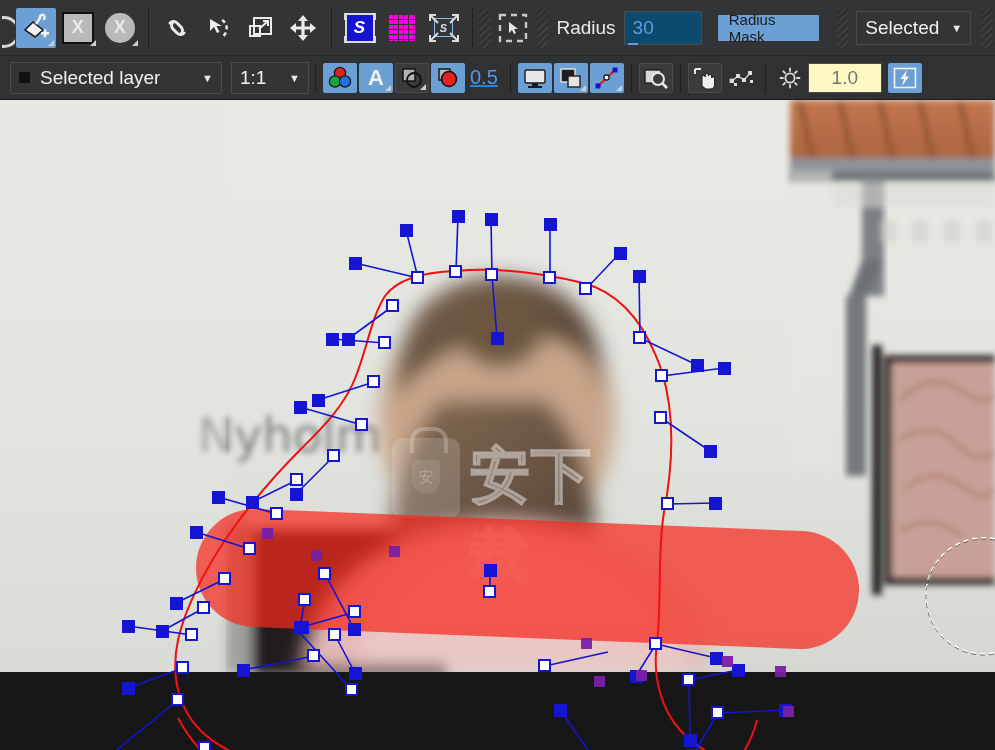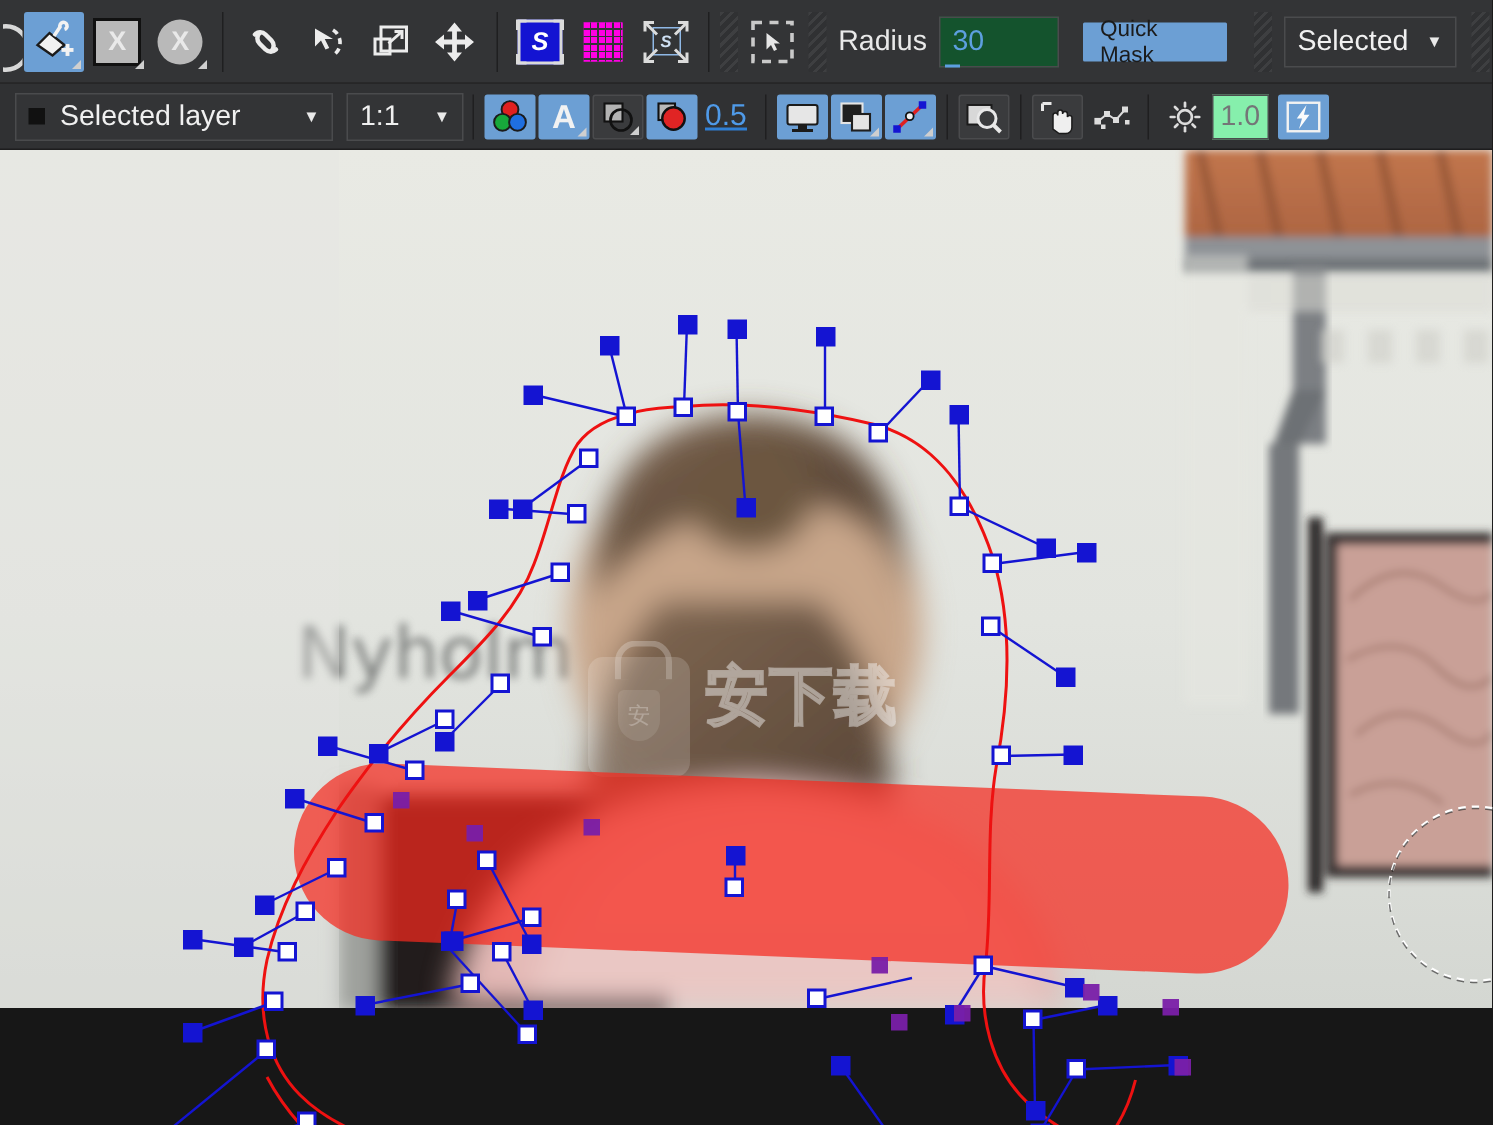--- a/index.html
+++ b/index.html
@@ -38,24 +38,24 @@
   .magenta{width:26px;height:26px;background:#ff00e4;
            background-image:
              linear-gradient(to right,#ff00e4 0,#ff00e4 100%);
            position:relative;}
   .magenta::before{content:"";position:absolute;inset:0;
       background-image:
         repeating-linear-gradient(to right,transparent 0 4px,#333436 4px 5px),
         repeating-linear-gradient(to bottom,transparent 0 4px,#333436 4px 5px);}
 
   .label{color:#e9e9e9;font-size:18px;padding:0 8px;white-space:nowrap;}
-  .numfield{width:85px;height:34px;background:#14532d;border:1px solid #4a4b4d;
+  .numfield{width:85px;height:34px;background:#0c4a6e;border:1px solid #4a4b4d;
             color:#5d9fe0;font-size:19px;display:flex;align-items:center;
             padding-left:8px;box-sizing:border-box;position:relative;}
-  .numfield.dim{color:#747577;background:#86efac;width:38px;justify-content:center;
+  .numfield.dim{color:#747577;background:#fef9c3;width:74px;justify-content:center;
                 padding-left:0;}
   .numfield .caret{position:absolute;left:3px;bottom:-1px;width:10px;height:2px;
                    background:#5d9fe0;}
   .qmask{height:26px;background:#6c9fd4;color:#1b1b1b;font-size:15px;
          display:flex;align-items:center;padding:0 11px;border-radius:1px;}
   .combo{height:34px;border:1px solid #4a4b4d;background:#333436;color:#f0f0f0;
          display:flex;align-items:center;box-sizing:border-box;padding:0 8px;}
   .combo .cv{font-size:19px;white-space:nowrap;}
   .caretdn{margin-left:auto;padding-left:12px;font-size:11px;color:#e9e9e9;}
   .hatch{width:13px;height:40px;
@@ -65,21 +65,21 @@
   .val05 .uline{position:absolute;left:4px;right:6px;bottom:2px;height:2px;background:#2f7fd4;}
 
   
   #canvas-area{position:absolute;left:0;top:100px;width:995px;height:650px;
                background:#171717;overflow:hidden;}
   #photo{position:absolute;left:0;top:0;width:995px;height:572px;overflow:hidden;}
   #overlay{position:absolute;left:0;top:0;width:995px;height:650px;}
 
   #watermark{position:absolute;left:392px;top:332px;width:215px;height:92px;
              opacity:.55;pointer-events:none;}
-  .wm-txt{position:absolute;left:78px;top:4px;font-size:42px;font-weight:bold;
+  .wm-txt{position:absolute;left:78px;top:4px;font-size:60px;font-weight:bold;
           color:rgba(255,255,255,.30);
           -webkit-text-stroke:1.5px rgba(245,245,245,.85);
           font-family:Liberation Sans, sans-serif;letter-spacing:1px;}
   .wm-sub{position:absolute;left:78px;top:55px;font-size:31px;
           color:rgba(230,230,230,.58);font-family:"DejaVu Sans",sans-serif;}
   .wm-bag{position:absolute;left:0;top:6px;width:68px;height:80px;
           border-radius:10px;background:rgba(255,255,255,.30);}
   .wm-bag::before{content:"";position:absolute;left:18px;top:-11px;width:30px;height:22px;
           border:4px solid rgba(255,255,255,.45);border-bottom:none;border-radius:14px 14px 0 0;}
   .wm-shield{position:absolute;left:20px;top:22px;width:28px;height:34px;
@@ -209,21 +209,21 @@
 
     <div class="hatch" style="margin-left:4px"></div>
 
     <span class="label" style="font-size:19px">Radius</span>
     <div class="numfield">
       <span>30</span>
       <span class="caret"></span>
     </div>
 
     <div class="qmask" style="margin-left:16px">
-      <span>Quick Mask</span>
+      <span>Radius Mask</span>
     </div>
 
     <div class="hatch" style="margin-left:18px"></div>
 
     <div class="combo" style="width:120px;margin-left:8px">
       <span class="cv">Selected</span>
       <span class="caretdn">▼</span>
     </div>
 
     <div class="hatch" style="margin-left:10px"></div>

